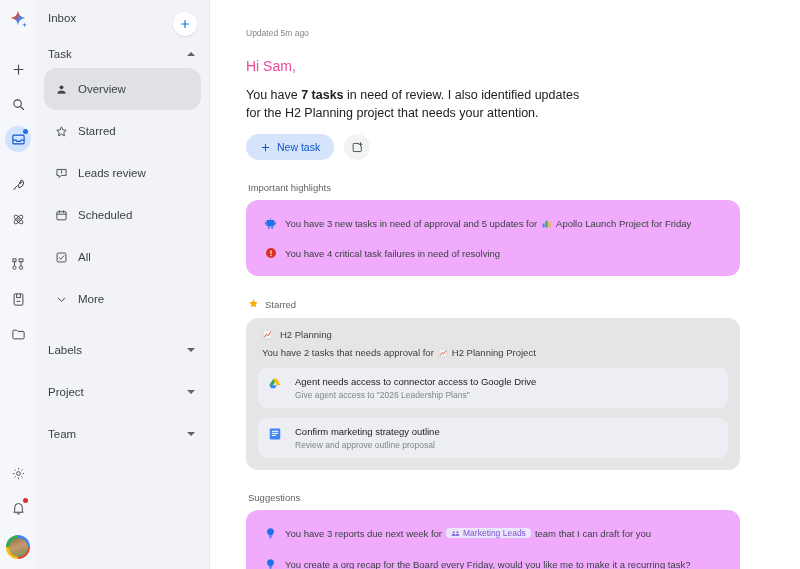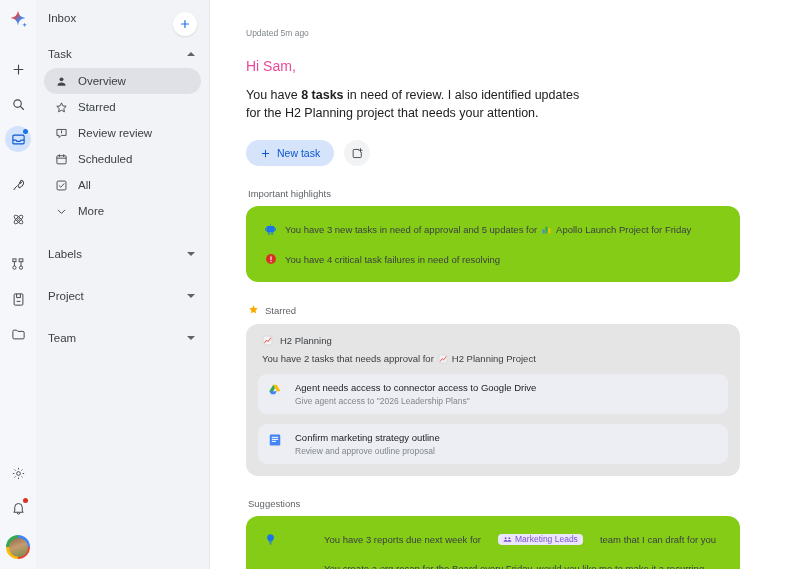--- a/index.html
+++ b/index.html
@@ -70,56 +70,56 @@
   .sb-section {
     display: flex; align-items: center; justify-content: space-between;
     padding: 0 14px 0 12px; height: 28px; margin-top: 4px;
   }
   .sb-section span.lbl { font-size: 11.5px; color: #3c4043; }
   .caret { width: 0; height: 0; }
   .caret.up { border-left: 4px solid transparent; border-right: 4px solid transparent; border-bottom: 4px solid #5f6368; }
   .caret.down { border-left: 4px solid transparent; border-right: 4px solid transparent; border-top: 4px solid #5f6368; }
   .sb-item {
     display: flex; align-items: center; gap: 10px;
-    height: 26px; margin: 0 8px 0 8px; padding: 0 10px;
+    height: 42px; margin: 0 8px 0 8px; padding: 0 10px;
     border-radius: 13px; color: #3c4043; font-size: 11.5px;
   }
   .sb-item.sel { background: #dfe1e6; }
   .sb-item .ico { width: 14px; height: 14px; display: flex; align-items: center; justify-content: center; color: #444746; }
   .sb-item .ico svg { display: block; }
 
   
   .main {
     flex: 1 1 auto; height: 569px; background: #ffffff;
     padding: 28px 60px 0 36px;
     overflow: hidden;
   }
   .upd { font-size: 8.5px; color: #80868b; margin-bottom: 20px; }
   .greet { font-size: 14px; color: #ec4899; margin-bottom: 12px; }
   .intro { font-size: 12.5px; color: #202124; line-height: 1.45; max-width: 340px; }
   .intro b { font-weight: bold; }
-  .btn-row { display: flex; align-items: center; gap: 10px; margin-top: 18px; }
+  .btn-row { display: flex; align-items: center; gap: 10px; margin-top: 12px; }
   .btn-new {
     display: flex; align-items: center; gap: 6px;
     background: #d6e4fb; color: #0b57d0;
     border: none; border-radius: 16px;
     height: 26px; padding: 0 14px; font-size: 10.5px;
     font-family: "Liberation Sans", sans-serif;
   }
   .btn-ico {
     width: 26px; height: 26px; border-radius: 50%;
     background: #f1f3f5; color: #444746;
     display: flex; align-items: center; justify-content: center;
   }
   .sec-label { font-size: 9.5px; color: #5f6368; margin: 22px 0 7px 2px; }
   .sec-label.starred { display: flex; align-items: center; gap: 6px; }
   .star-g { color: #f9ab00; font-size: 11px; line-height: 1; }
 
   .card {
-    background: #84cc16; border-radius: 12px;
+    background: #f0abfc; border-radius: 12px;
     padding: 12px 14px;
   }
   .hl-row { display: flex; align-items: center; gap: 8px; padding: 4px 0 4px 4px; min-height: 22px; }
   .hl-row .tico { width: 13px; height: 13px; flex: 0 0 13px; display:flex; align-items:center; justify-content:center; }
   .hl-row .txt { font-size: 9.5px; color: #3c4043; display: flex; align-items: center; gap: 4px; flex-wrap: wrap; }
   .hl-row + .hl-row { margin-top: 8px; }
 
   .starcard { background: #e5e5e5; border-radius: 12px; padding: 11px 12px 12px 12px; }
   .sc-title { display: flex; align-items: center; gap: 7px; font-size: 9.5px; color: #3c4043; padding-left: 4px; }
   .sc-sub { font-size: 9.5px; color: #3c4043; margin-top: 7px; padding-left: 4px; display: flex; align-items: center; gap: 4px; }
@@ -127,21 +127,21 @@
     background: #eceef4; border-radius: 9px;
     margin-top: 10px; padding: 8px 10px;
     display: flex; align-items: flex-start; gap: 13px;
   }
   .sc-item .aico { width: 14px; height: 14px; flex: 0 0 14px; margin-top: 1px; }
   .sc-item .t1 { font-size: 9.5px; color: #202124; }
   .sc-item .t2 { font-size: 8.5px; color: #80868b; margin-top: 3px; }
 
   .sug-row { display: flex; align-items: center; gap: 8px; padding: 4px 0 4px 4px; min-height: 22px; }
   .sug-row .tico { width: 13px; height: 13px; flex: 0 0 13px; display:flex; align-items:center; justify-content:center; }
-  .sug-row .txt { font-size: 9.5px; color: #3c4043; display: flex; gap: 17px; flex-wrap: wrap; margin-left: 39px; }
+  .sug-row .txt { font-size: 9.5px; color: #3c4043; display: flex; align-items: center; gap: 4px; flex-wrap: wrap; }
   .sug-row + .sug-row { margin-top: 9px; }
   .chip {
     display: inline-flex; align-items: center; gap: 3px;
     background: #ece6fc; color: #7b52d3;
     border-radius: 4px; padding: 0 5px; font-size: 8.5px;
   }
   .inline-ico { display: inline-flex; align-items: center; vertical-align: middle; }
 </style>
 </head>
 <body>
@@ -286,21 +286,21 @@
       <span>Starred</span>
     </div>
 
     <div class="sb-item">
       <span class="ico">
         <svg width="13" height="13" viewBox="0 0 24 24" fill="none" stroke="currentColor" stroke-width="1.7" stroke-linejoin="round">
           <path d="M3.5 4.5h17v11h-9l-4 4v-4h-4z"></path>
           <path d="M12 7v4" stroke-linecap="round"></path>
         </svg>
       </span>
-      <span>Review review</span>
+      <span>Leads review</span>
     </div>
 
     <div class="sb-item">
       <span class="ico">
         <svg width="13" height="13" viewBox="0 0 24 24" fill="none" stroke="currentColor" stroke-width="1.7" stroke-linejoin="round">
           <rect x="3.5" y="5" width="17" height="15" rx="1.6"></rect>
           <path d="M3.5 9.5h17M8 3.2v3.4M16 3.2v3.4" stroke-linecap="round"></path>
         </svg>
       </span>
       <span>Scheduled</span>
@@ -341,21 +341,21 @@
     </div>
   </div>
 
   <div class="main">
 
     <div class="upd">Updated 5m ago</div>
 
     <div class="greet">Hi Sam,</div>
 
     <div class="intro">
-      <span>You have </span><b>8 tasks</b><span> in need of review. I also identified updates for the H2 Planning project that needs your attention.</span>
+      <span>You have </span><b>7 tasks</b><span> in need of review. I also identified updates for the H2 Planning project that needs your attention.</span>
     </div>
 
     <div class="btn-row">
       <button class="btn-new">
         <span class="inline-ico">
           <svg width="11" height="11" viewBox="0 0 24 24" fill="none" stroke="currentColor" stroke-width="2.2" stroke-linecap="round">
               <path d="M12 5v14M5 12h14"></path>
             </svg>
         </span>
         <span>New task</span>

